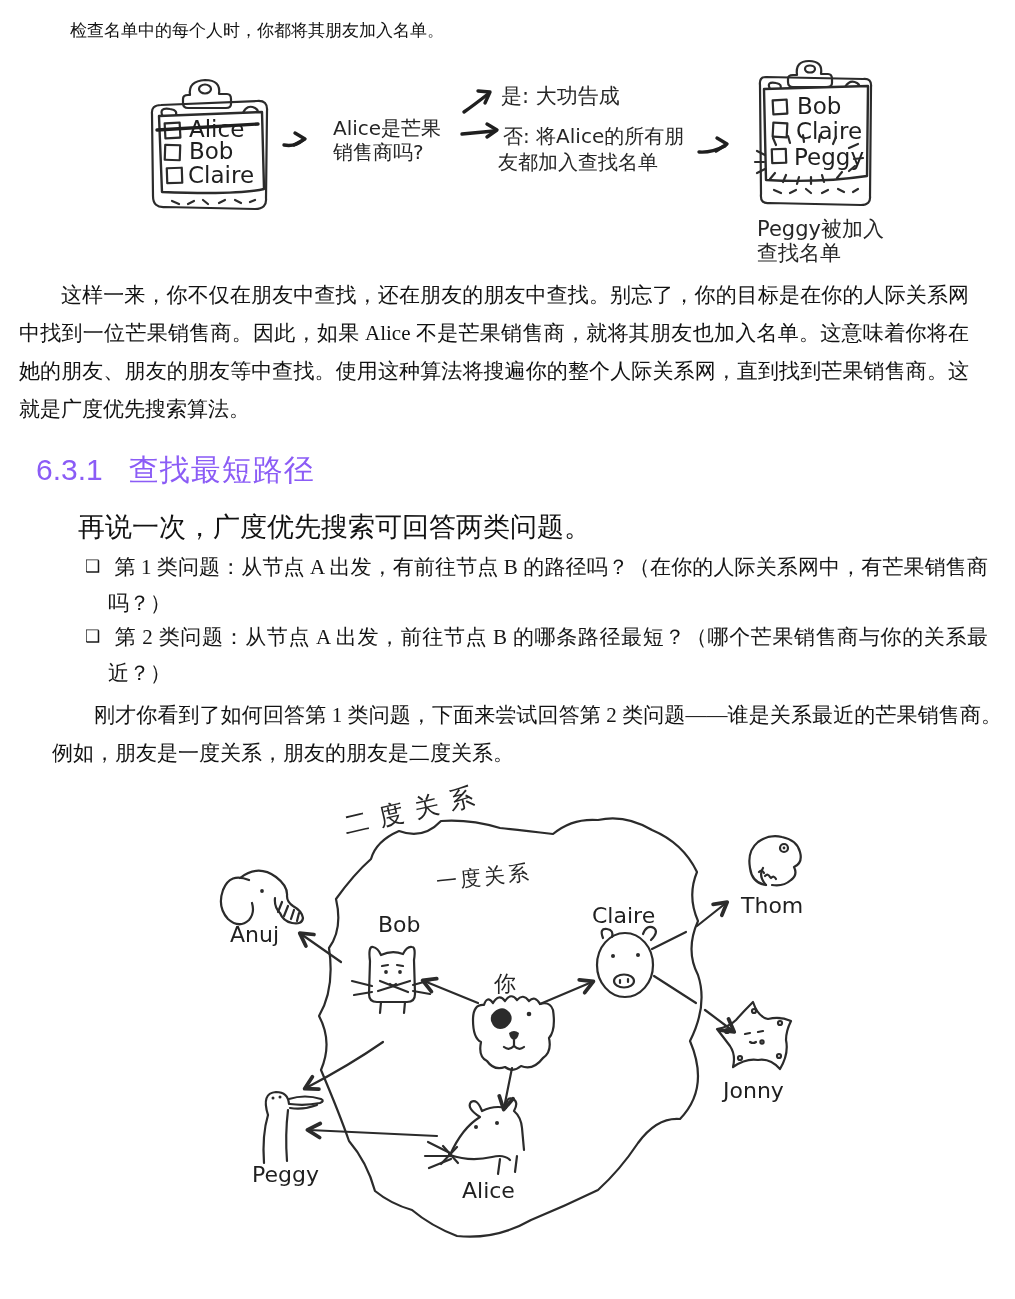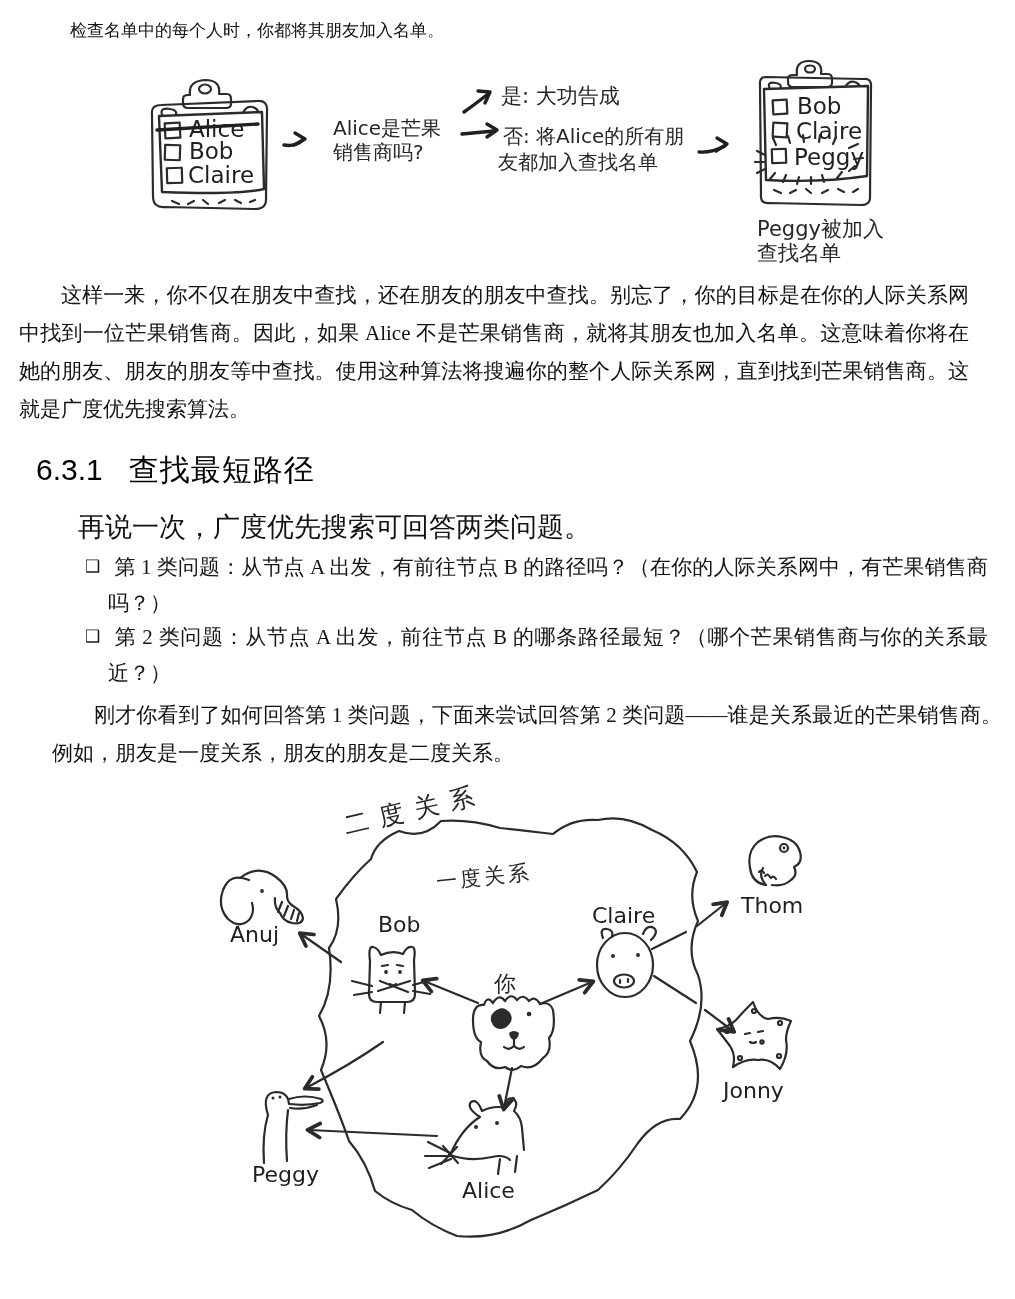--- a/index.html
+++ b/index.html
@@ -9,21 +9,21 @@
     overflow:hidden;
   }
   .abs{position:absolute;}
   .bodytext{font-size:21px;line-height:38px;text-align:justify;color:#121212;}
   .indent{text-indent:2em;}
   .intro{left:36px;top:16px;width:950px;font-size:17px;line-height:30px;}
   .para1{left:19px;top:276px;width:950px;}
   .heading{
     left:36px;top:450px;width:900px;
     font-family:"Liberation Sans","DejaVu Sans",sans-serif;
-    font-size:30px;font-weight:normal;color:#000000;letter-spacing:1px;
+    font-size:30px;font-weight:normal;color:#8b5cf6;letter-spacing:1px;
   }
   .heading .num{margin-right:26px;letter-spacing:0;}
   .para2{left:78px;top:512px;width:900px;font-size:27px;line-height:30px;}
   .bullet{
     left:36px;width:952px;font-size:21px;line-height:35px;text-align:justify;
     padding-left:72px;text-indent:-23px;box-sizing:border-box;
   }
   .bullet .bmk{margin-right:14px;font-size:17px;position:relative;top:-2px;}
   .b1{top:550px;}
   .b2{top:620px;}

